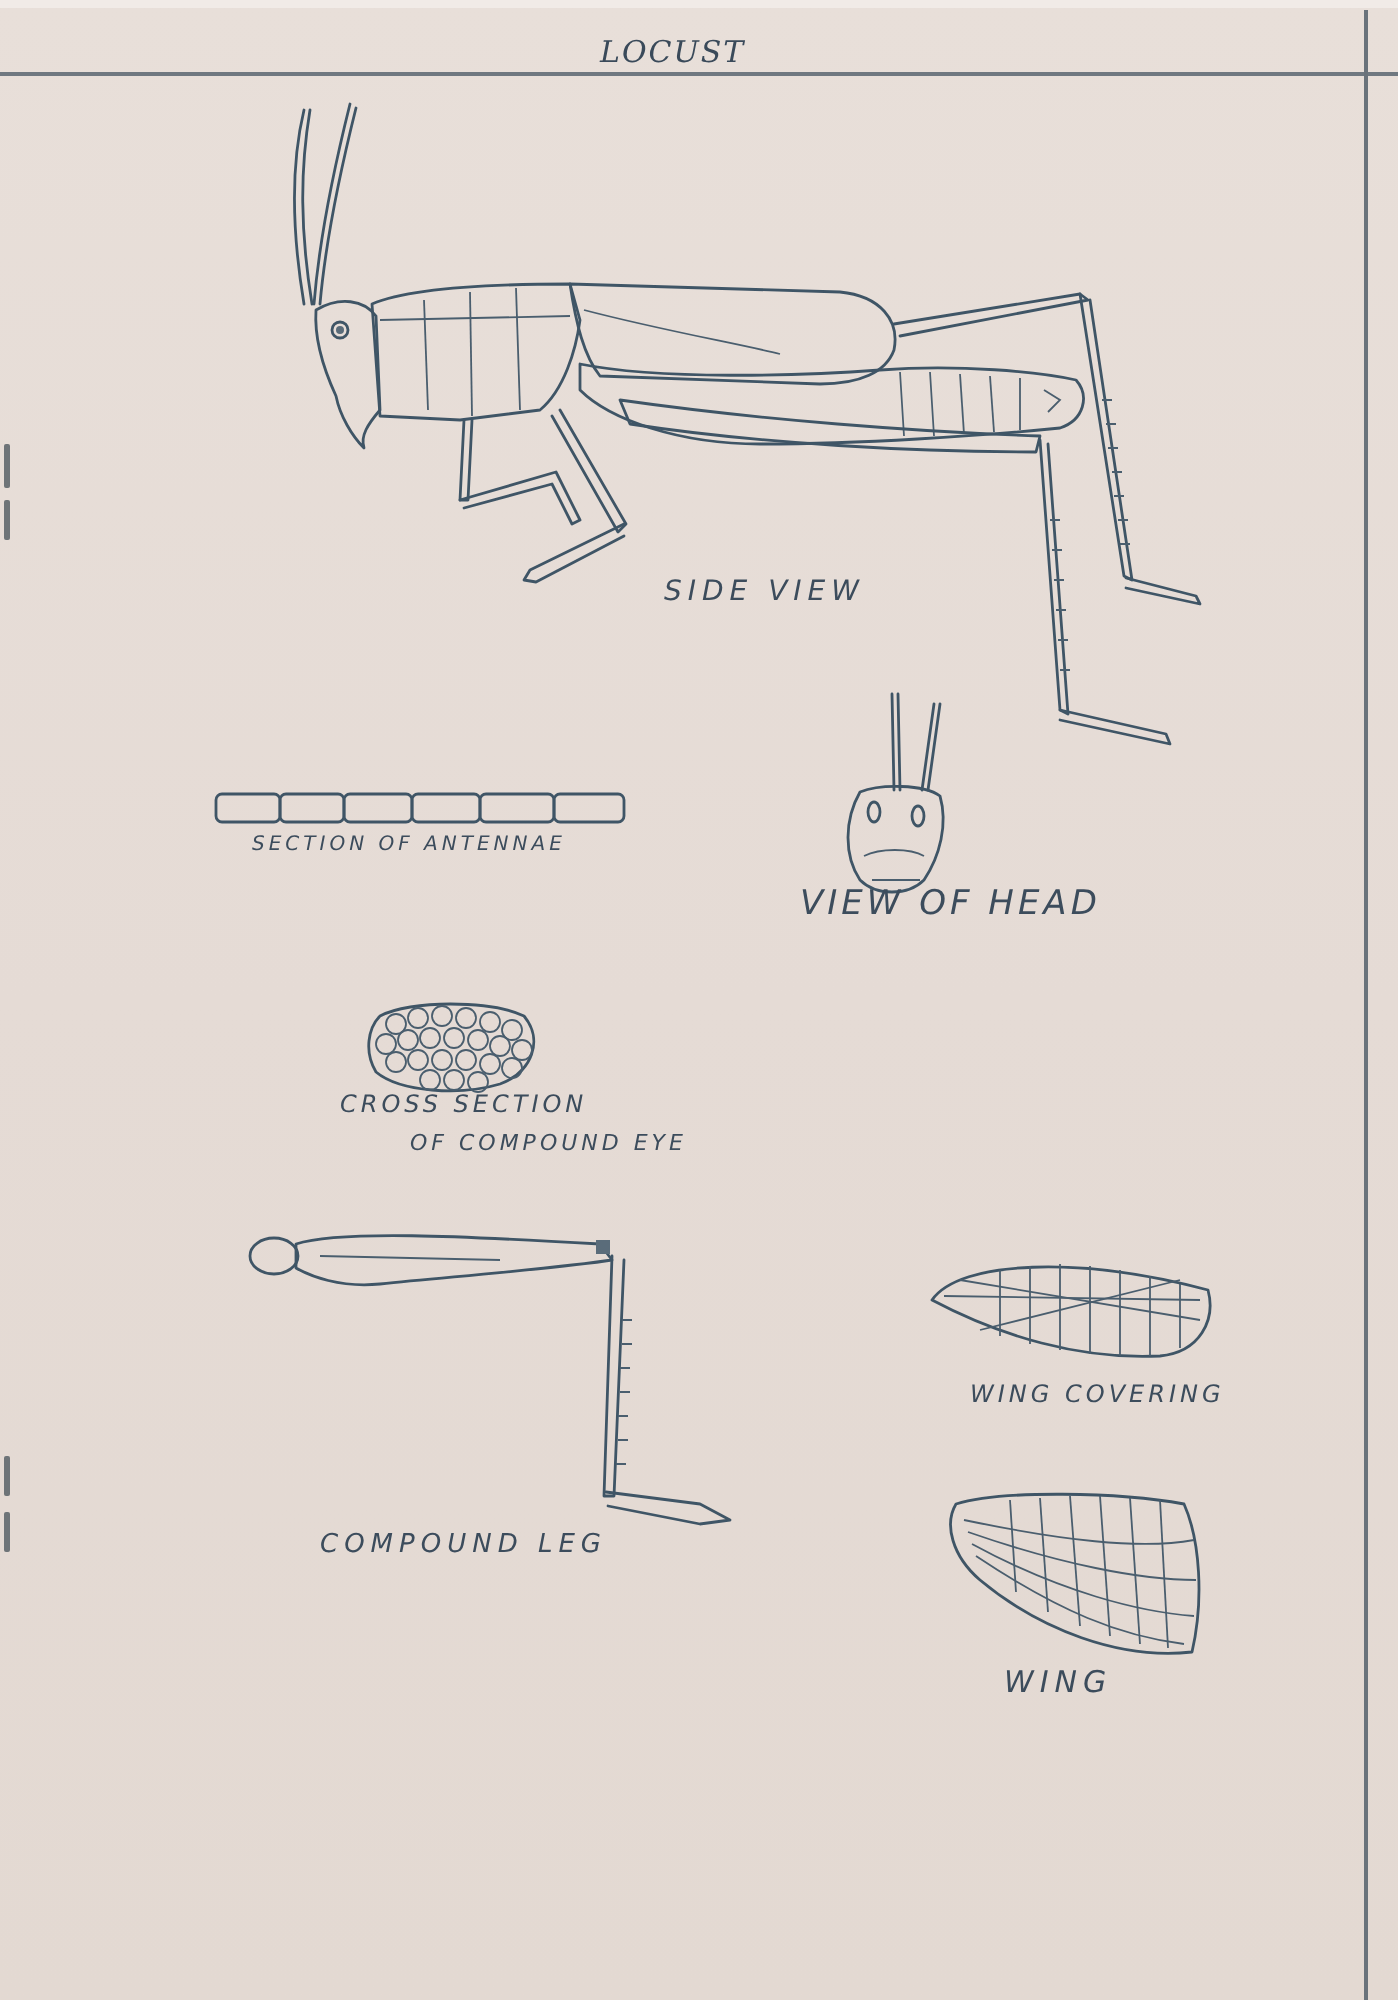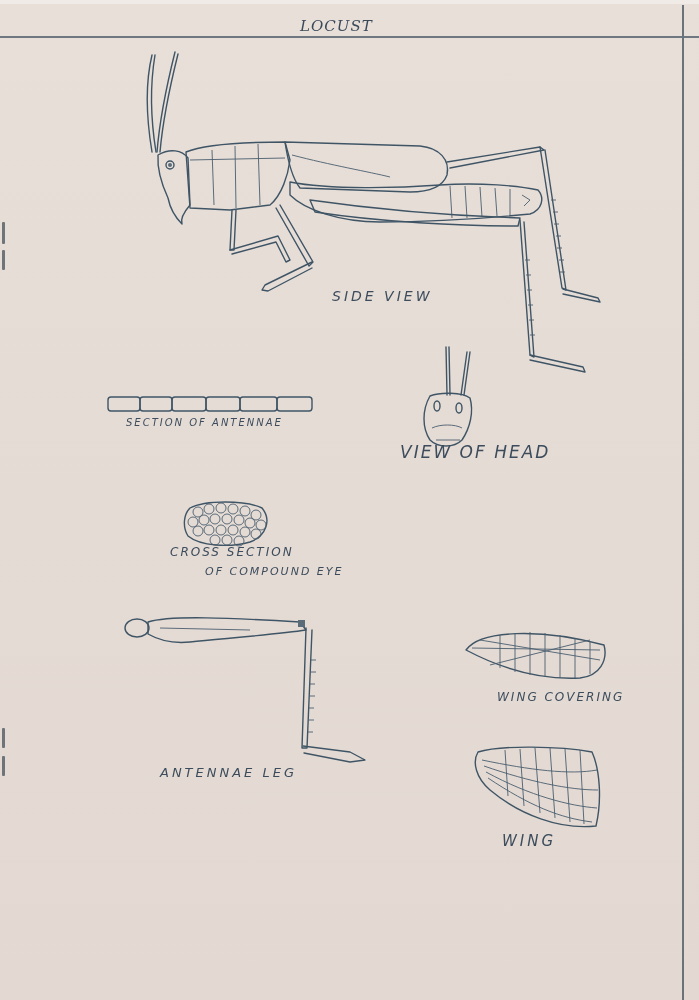--- a/index.html
+++ b/index.html
@@ -24,21 +24,21 @@
   .label {
     position: absolute; font-family: "DejaVu Sans", sans-serif; font-style: italic;
     color: #3c4c5c; letter-spacing: 2px; white-space: nowrap;
   }
   .lbl-side { left: 332px; top: 288px; font-size: 14px; letter-spacing: 3px; font-style: italic; }
   .lbl-antennae { left: 126px; top: 417px; font-size: 10px; }
   .lbl-head { left: 400px; top: 442px; font-size: 17px; letter-spacing: 2px; }
   .lbl-eye1 { left: 170px; top: 545px; font-size: 12px; }
   .lbl-eye2 { left: 193px; top: 565px; font-size: 11px; margin-left: 12px; }
   .lbl-leg { left: 160px; top: 765px; font-size: 13px; letter-spacing: 3px; }
-  .lbl-wingcov { left: 485px; top: 690px; font-size: 12px; letter-spacing: 2px; margin-left: 12px; }
+  .lbl-wingcov { left: 485px; top: 690px; font-size: 12px; letter-spacing: 2px; }
   .lbl-wing { left: 502px; top: 832px; font-size: 15px; letter-spacing: 3px; }
   svg.drawing { position: absolute; left: 0; top: 0; }
   .ink { fill: none; stroke: #3f5566; stroke-width: 1.4; stroke-linecap: round; stroke-linejoin: round; }
   .ink-thin { fill: none; stroke: #4a5e6e; stroke-width: 0.9; }
   .dot { fill: #5a6c7a; }
   .staple { position: absolute; left: 2px; width: 3px; background: #6e7478; border-radius: 1px; }
 </style>
 </head>
 <body>
 
@@ -189,16 +189,16 @@
           <path d="M580 750 L584 824"></path>
       </g>
     </g>
   </svg>
 
   <div class="label lbl-side">SIDE VIEW</div>
   <div class="label lbl-antennae">SECTION OF ANTENNAE</div>
   <div class="label lbl-head">VIEW OF HEAD</div>
   <div class="label lbl-eye1">CROSS SECTION</div>
   <div class="label lbl-eye2">OF COMPOUND EYE</div>
-  <div class="label lbl-leg">ANTENNAE LEG</div>
+  <div class="label lbl-leg">COMPOUND LEG</div>
   <div class="label lbl-wingcov">WING COVERING</div>
   <div class="label lbl-wing">WING</div>
 </div>
 
 </body></html>

